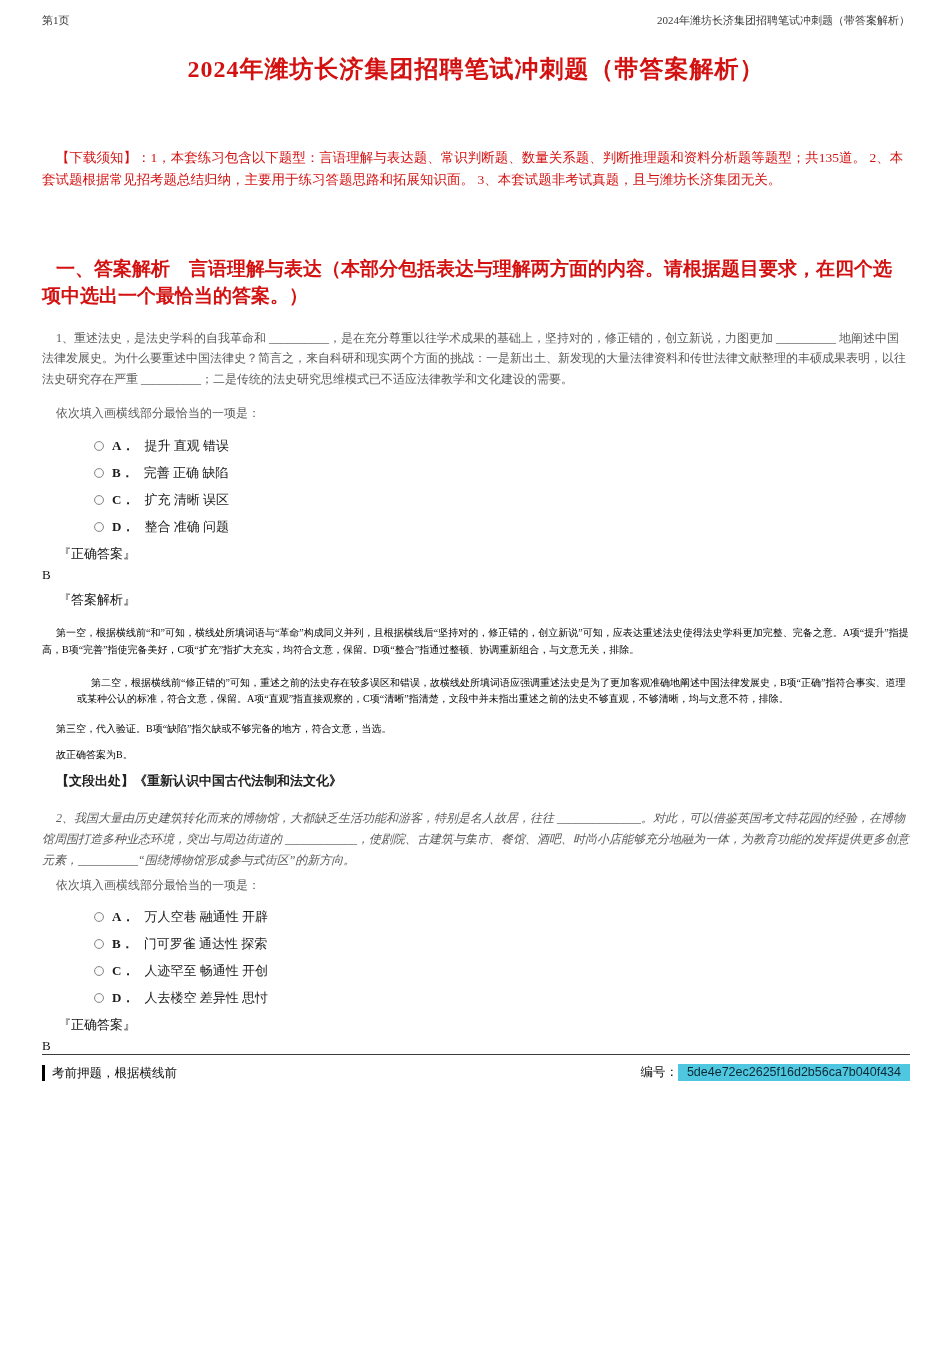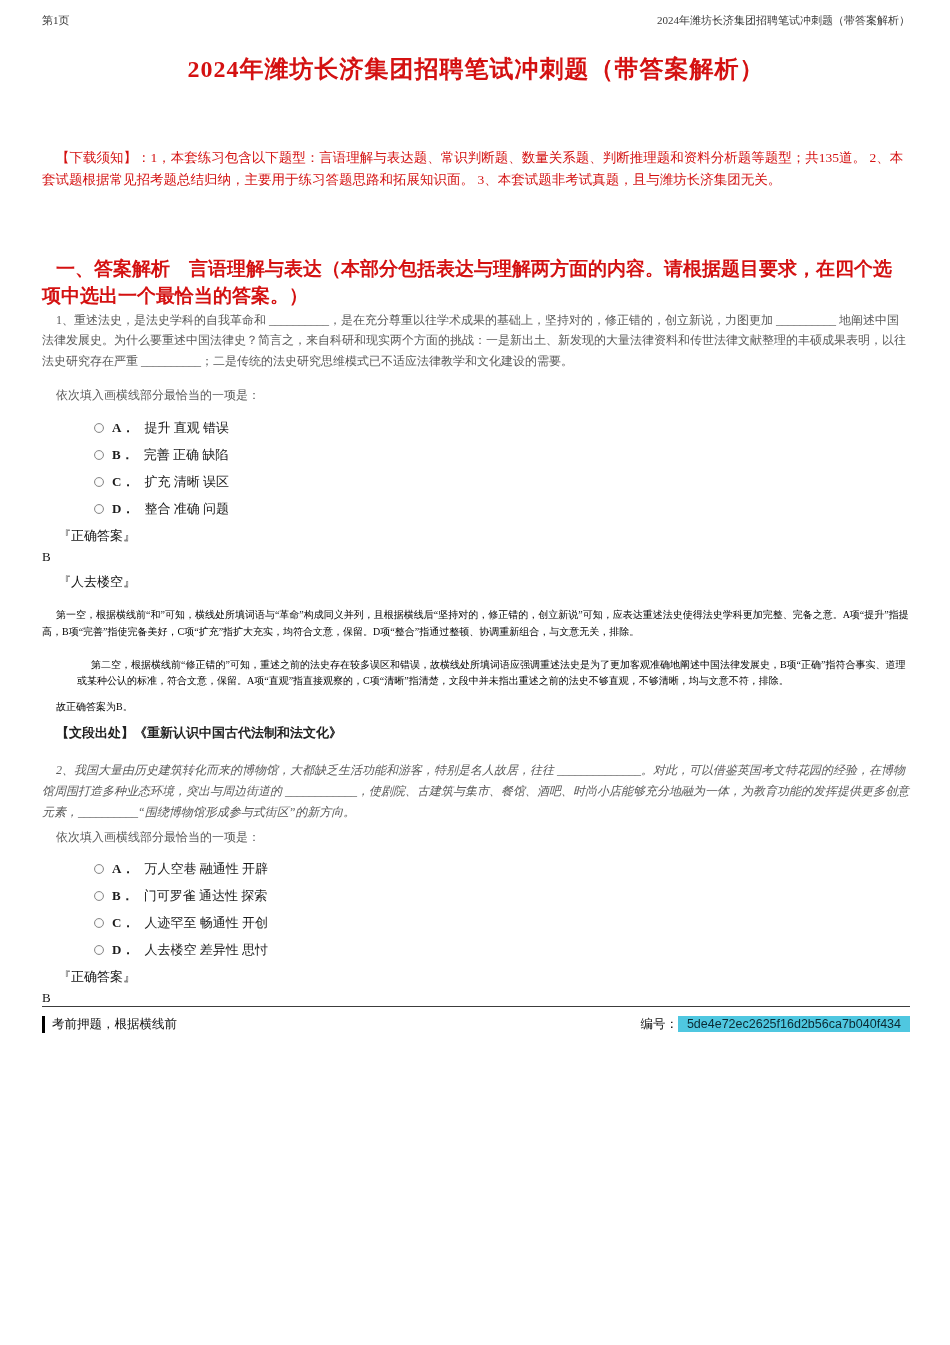--- a/index.html
+++ b/index.html
@@ -32,20 +32,21 @@
     text-indent:14px;
   }
   
   .section-heading {
     margin-top:64px;
     color:#d41111; font-size:19px; font-weight:bold; line-height:1.42;
     text-indent:14px;
   }
   
   .stem {
+    margin-top:18px;
     color:#5a5a5a; font-size:12px; line-height:1.72;
     text-indent:14px;
   }
   .prompt {
     margin-top:14px;
     color:#5a5a5a; font-size:12px; line-height:1.65;
     text-indent:14px;
   }
   .options { margin-top:14px; }
   .option-row {
@@ -85,21 +86,21 @@
     margin-top:auto;
     border-top:1.5px solid #3c3c3c;
     padding-top:9px;
     display:flex; justify-content:space-between; align-items:center;
     font-size:12.5px; color:#111;
     font-family:"Liberation Sans","DejaVu Sans",sans-serif;
   }
   .footer-slogan {
     border-left:3px solid #000; padding-left:7px; line-height:1.3;
   }
-  .footer-right { display:flex; align-items:center; }
+  .footer-right { display:flex; }
   .code-label { color:#111; }
   .doc-code {
     background:#4fc7e0; color:#0b2a33; padding:1px 9px;
     font-family:"Liberation Sans","DejaVu Sans",sans-serif;
     font-size:12.5px;
   }
 </style>
 </head>
 <body>
 
@@ -138,24 +139,25 @@
       </div>
       <div class="option-row">
         <span class="radio"></span>
         <span class="opt-letter">D．</span>
         <span class="opt-text">整合 准确 问题</span>
       </div>
     </div>
 
     <p class="answer-label">『正确答案』</p>
     <p class="answer-value">B</p>
-    <p class="analysis-label">『人去楼空』</p>
+    <p class="analysis-label">『答案解析』</p>
 
     <p class="analysis p1">第一空，根据横线前“和”可知，横线处所填词语与“革命”构成同义并列，且根据横线后“坚持对的，修正错的，创立新说”可知，应表达重述法史使得法史学科更加完整、完备之意。A项“提升”指提高，B项“完善”指使完备美好，C项“扩充”指扩大充实，均符合文意，保留。D项“整合”指通过整顿、协调重新组合，与文意无关，排除。</p>
     <p class="analysis p2">第二空，根据横线前“修正错的”可知，重述之前的法史存在较多误区和错误，故横线处所填词语应强调重述法史是为了更加客观准确地阐述中国法律发展史，B项“正确”指符合事实、道理或某种公认的标准，符合文意，保留。A项“直观”指直接观察的，C项“清晰”指清楚，文段中并未指出重述之前的法史不够直观，不够清晰，均与文意不符，排除。</p>
+    <p class="analysis p3">第三空，代入验证。B项“缺陷”指欠缺或不够完备的地方，符合文意，当选。</p>
     <p class="analysis p4">故正确答案为B。</p>
 
     <p class="source">【文段出处】《重新认识中国古代法制和法文化》</p>
   </section>
 
   <section class="question q2">
     <p class="stem">2、我国大量由历史建筑转化而来的博物馆，大都缺乏生活功能和游客，特别是名人故居，往往 ______________。对此，可以借鉴英国考文特花园的经验，在博物馆周围打造多种业态环境，突出与周边街道的 ____________，使剧院、古建筑与集市、餐馆、酒吧、时尚小店能够充分地融为一体，为教育功能的发挥提供更多创意元素，__________“围绕博物馆形成参与式街区”的新方向。</p>
     <p class="prompt">依次填入画横线部分最恰当的一项是：</p>
 
     <div class="options">

